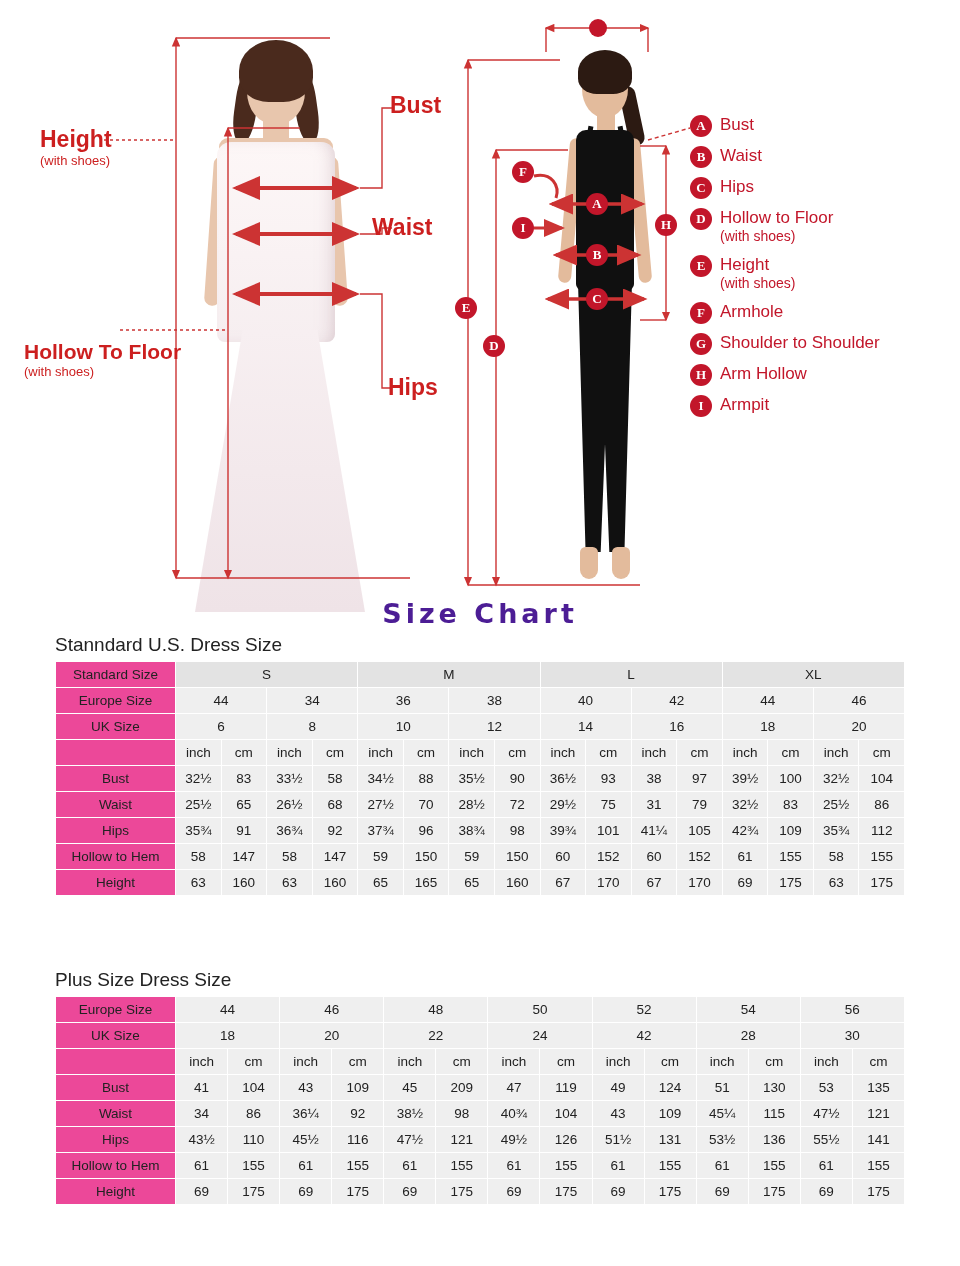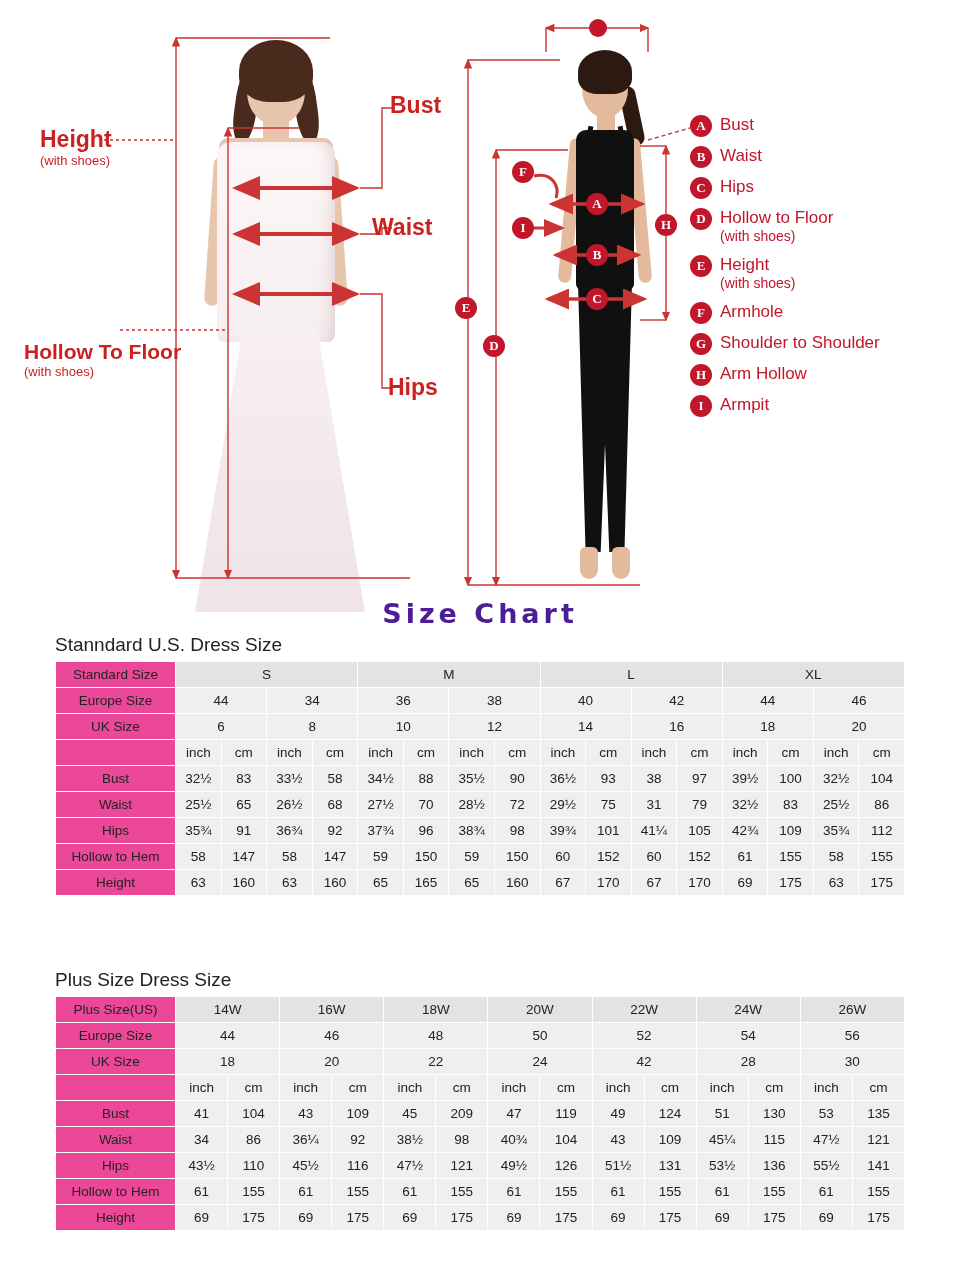--- a/index.html
+++ b/index.html
@@ -456,30 +456,20 @@
           <col>
           <col>
         <col>
           <col>
           <col>
           <col>
           <col>
           <col>
       </colgroup>
       <tbody>
-          <tr>
-        <td class="rowlabel">Plus Size(US)</td>
-        <td class="hdr" colspan="2">14W</td>
-        <td class="hdr" colspan="2">16W</td>
-        <td class="hdr" colspan="2">18W</td>
-        <td class="hdr" colspan="2">20W</td>
-        <td class="hdr" colspan="2">22W</td>
-        <td class="hdr" colspan="2">24W</td>
-        <td class="hdr" colspan="2">26W</td>
-      </tr>
       <tr>
         <td class="rowlabel">Europe Size</td>
         <td colspan="2">44</td>
         <td colspan="2">46</td>
         <td colspan="2">48</td>
         <td colspan="2">50</td>
         <td colspan="2">52</td>
         <td colspan="2">54</td>
         <td colspan="2">56</td>
       </tr>

